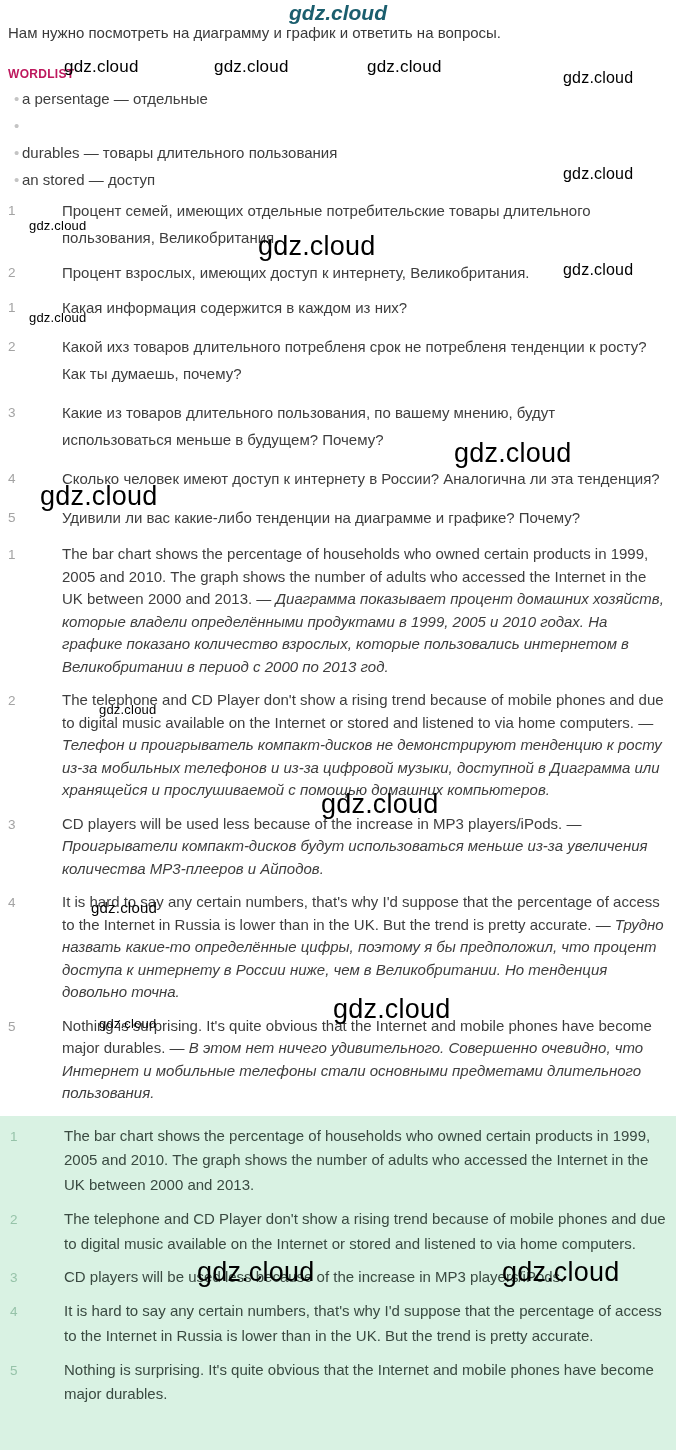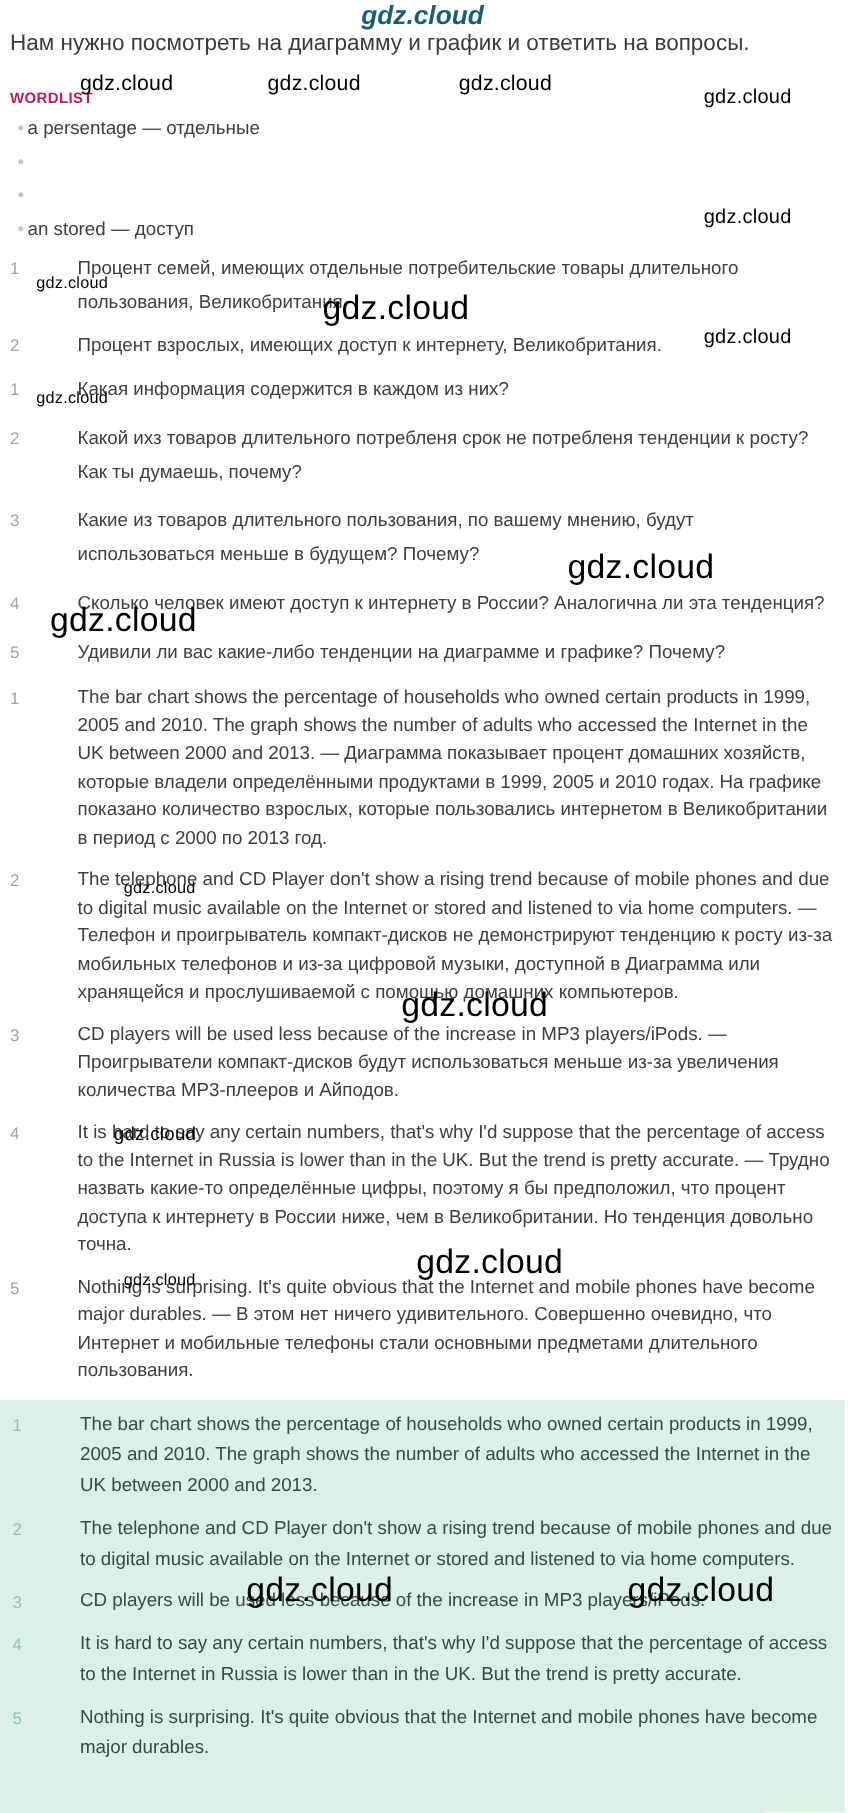--- a/index.html
+++ b/index.html
@@ -27,21 +27,21 @@
     font-style: italic;
     color: #1b5e6e;
     z-index: 3;
     white-space: nowrap;
   }
 
   .top { padding: 22px 8px 0; }
 
   .intro {
     margin: 0;
-    font-size: 18px;
+    font-size: 15px;
     line-height: 1.4;
     color: #3a3a3a;
   }
 
   .wl-title {
     margin-top: 24px;
     font-size: 12px;
     font-weight: bold;
     letter-spacing: 0.3px;
     color: #be185d;
@@ -54,21 +54,21 @@
   .row { display: flex; font-size: 15px; line-height: 1.8; }
   .num { flex: 0 0 23px; color: #a3a3a3; font-size: 13.5px; padding-top: 2px; }
   .txt { flex: 1; margin-left: 31px; }
 
   .charts { margin-top: 4px; }
   .charts .row { margin-bottom: 8px; }
   .questions .row { margin-bottom: 12px; }
 
   .answers { margin-top: 4px; }
   .answers .row { line-height: 1.5; margin-bottom: 11px; }
-  .ru { }
+  .ru { font-style: italic; }
 
   .green {
     flex: 1;
     background: #d9f2e3;
     padding: 8px 10px 0;
     color: #3a4a41;
   }
   .green .row { line-height: 1.65; margin-bottom: 9px; }
   .green .num { color: #96c3a9; }
 
@@ -97,20 +97,21 @@
     <ul class="wordlist">
       <li>
         <span class="dot">•</span>
         <span>a persentage — отдельные</span>
       </li>
       <li>
         <span class="dot">•</span>
       </li>
       <li>
         <span class="dot">•</span>
+        <span>durables — товары длительного пользования</span>
       </li>
       <li>
         <span class="dot">•</span>
         <span>an stored — доступ</span>
       </li>
     </ul>
 
     <div class="charts">
       <div class="row">
         <span class="num">1</span>

